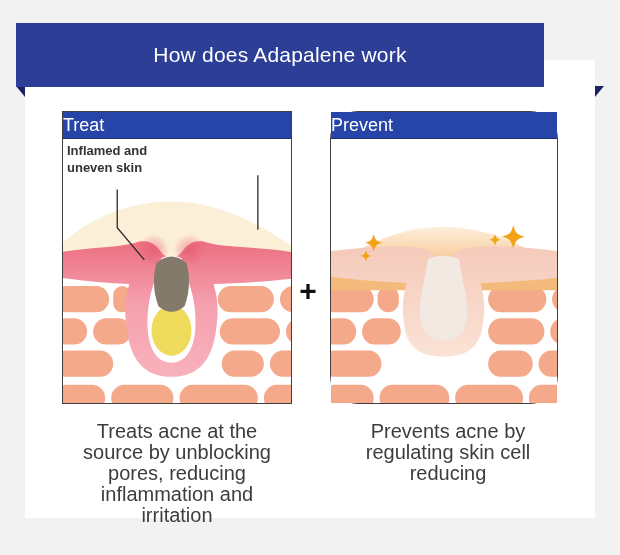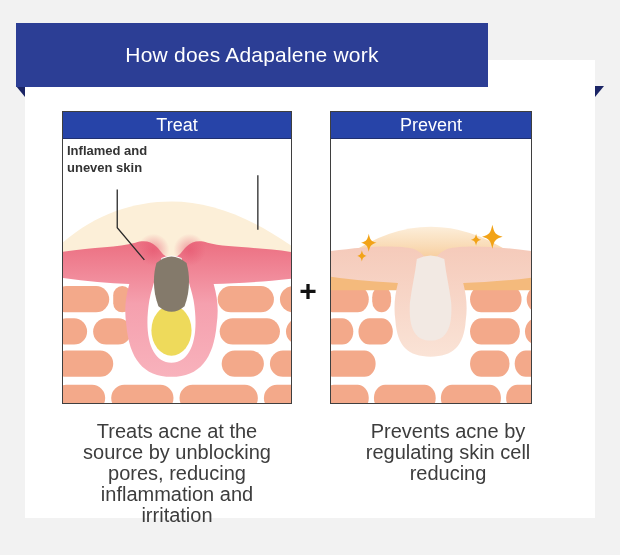--- a/index.html
+++ b/index.html
@@ -13,32 +13,32 @@
   html,body{width:620px;height:555px;}
   body{
     position:relative;width:620px;height:555px;background:var(--page-bg);
     font-family:"Liberation Sans",sans-serif;overflow:hidden;
   }
   .card{position:absolute;left:25px;top:60px;width:570px;height:458px;background:var(--card-bg);z-index:1;}
   .fold{position:absolute;top:86px;width:9px;height:11px;background:var(--banner-fold);z-index:2;}
   .fold-left{left:16px;clip-path:polygon(0 0,100% 0,100% 100%);}
   .fold-right{left:595px;clip-path:polygon(0 0,100% 0,0 100%);}
   .banner{
-    position:absolute;left:16px;top:23px;width:472px;height:64px;background:var(--banner-bg);
+    position:absolute;left:16px;top:23px;width:528px;height:64px;background:var(--banner-bg);
     z-index:3;color:var(--banner-text);text-align:center;line-height:64px;font-size:21px;font-weight:500;
     letter-spacing:.2px;
   }
   .panel{
     position:absolute;top:111px;height:293px;background:#fff;border:1.5px solid var(--panel-border);z-index:4;
   }
   .panel-treat{left:62px;width:230px;}
-  .panel-prevent{left:330px;width:202px;}
+  .panel-prevent{left:330px;width:228px;border-radius:28px;}
   .panel-header{
     height:27px;background:var(--panel-header-bg);border-bottom:1px solid #20306f;
-    color:var(--panel-header-text);text-align:center;line-height:27px;font-size:18px;font-weight:500;
+    color:var(--panel-header-text);text-align:left;line-height:27px;font-size:18px;font-weight:500;
   }
   .panel-body{position:relative;width:100%;height:calc(100% - 27px);overflow:hidden;background:#fff;}
   .panel-body svg{position:absolute;left:0;top:0;width:100%;height:100%;}
   .diagram-label{
     position:absolute;font-size:13px;font-weight:bold;color:var(--label-text);
     text-align:left;line-height:1.3;z-index:5;
   }
   .label-inflamed{left:4px;top:4px;width:104px;}
   .label-adapalene{left:136px;top:6px;width:86px;}
   .plus{

